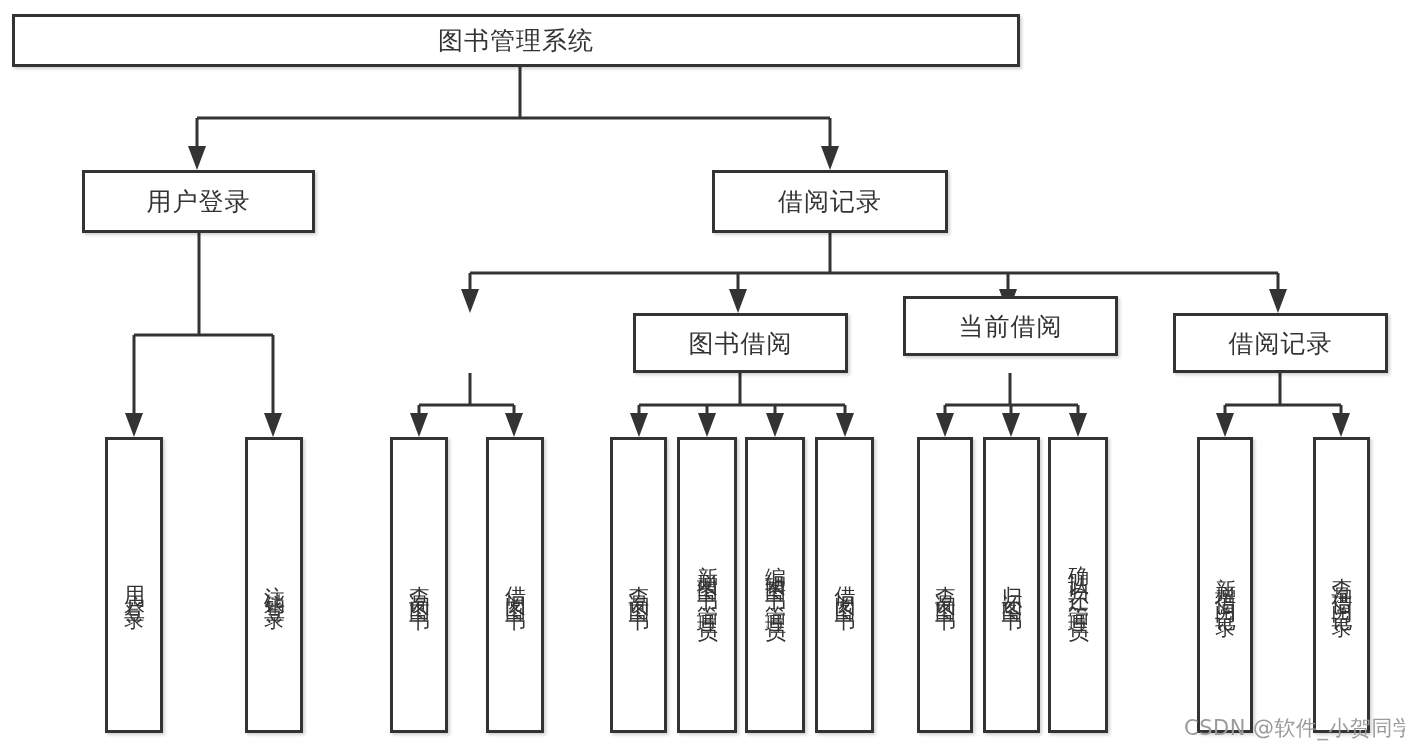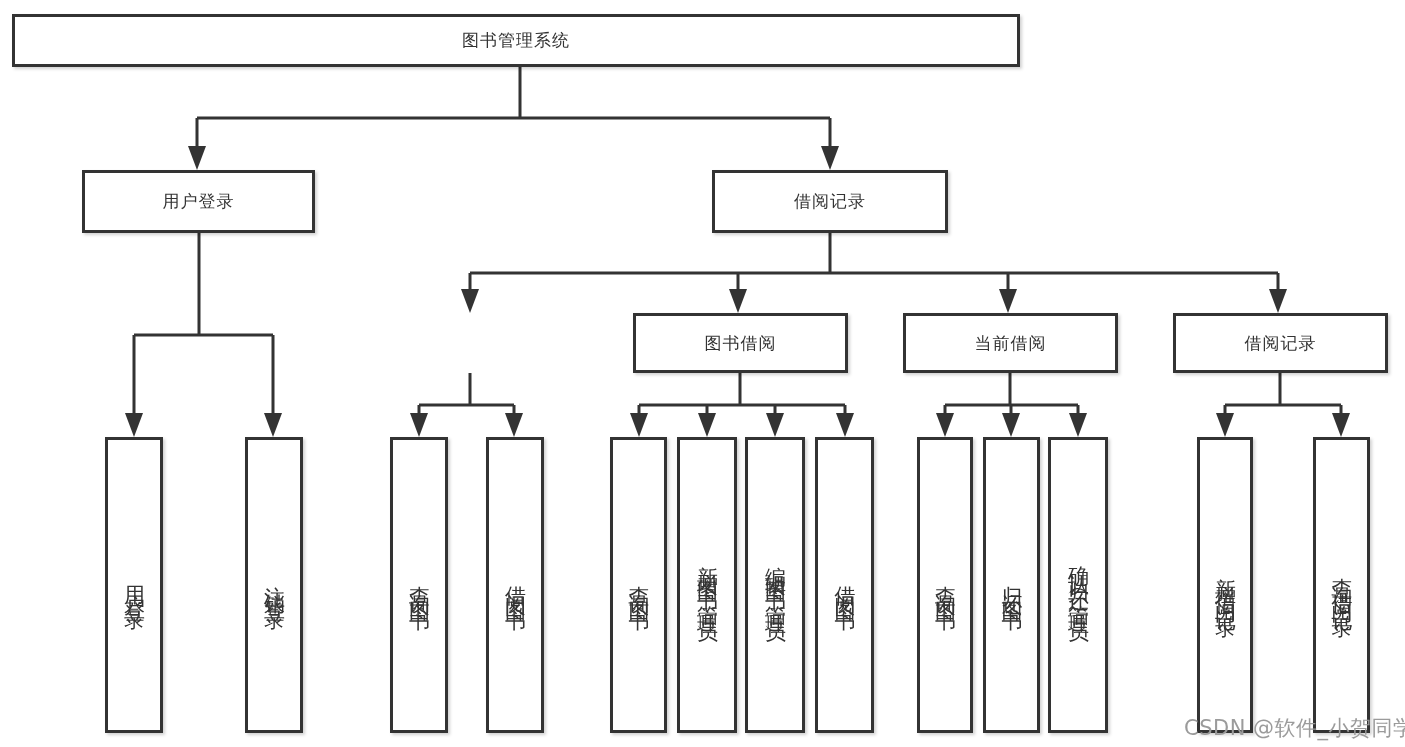--- a/index.html
+++ b/index.html
@@ -23,21 +23,21 @@
     box-sizing: border-box;
     background: #ffffff;
     border: 3px solid var(--line, #333333);
     display: flex;
     align-items: center;
     justify-content: center;
     z-index: 2;
     box-shadow: 2px 2px 3px rgba(0,0,0,0.18);
   }
   .hbox {
-    font-size: 17px;
+    font-size: 25px;
     letter-spacing: 1px;
     white-space: nowrap;
   }
   .vbox {
     writing-mode: vertical-rl;
     text-orientation: mixed;
     font-size: 21px;
     letter-spacing: 8px;
     line-height: 1;
   }
@@ -96,21 +96,21 @@
       <polygon points="1332,413 1350,413 1341,437"></polygon>
     </g>
   </svg>
 
   <div class="node hbox" style="left:12px;top:14px;width:1008px;height:53px">图书管理系统</div>
 
   <div class="node hbox" style="left:82px;top:170px;width:233px;height:63px">用户登录</div>
   <div class="node hbox" style="left:712px;top:170px;width:236px;height:63px">借阅记录</div>
 
   <div class="node hbox" style="left:633px;top:313px;width:215px;height:60px">图书借阅</div>
-  <div class="node hbox" style="left:903px;top:313px;width:215px;height:60px">当前借阅</div>
+  <div class="node hbox" style="left:903px;top:296px;width:215px;height:60px">当前借阅</div>
   <div class="node hbox" style="left:1173px;top:313px;width:215px;height:60px">借阅记录</div>
 
   <div class="node vbox" style="left:105px;top:437px;width:58px;height:296px">用户登录</div>
   <div class="node vbox" style="left:245px;top:437px;width:58px;height:296px">注销登录</div>
 
   <div class="node vbox" style="left:390px;top:437px;width:58px;height:296px">查询图书</div>
   <div class="node vbox" style="left:486px;top:437px;width:58px;height:296px">借阅图书</div>
 
   <div class="node vbox" style="left:610px;top:437px;width:57px;height:296px">查询图书</div>
   <div class="node vbox" style="left:677px;top:437px;width:60px;height:296px">新增图书（管理员）</div>

